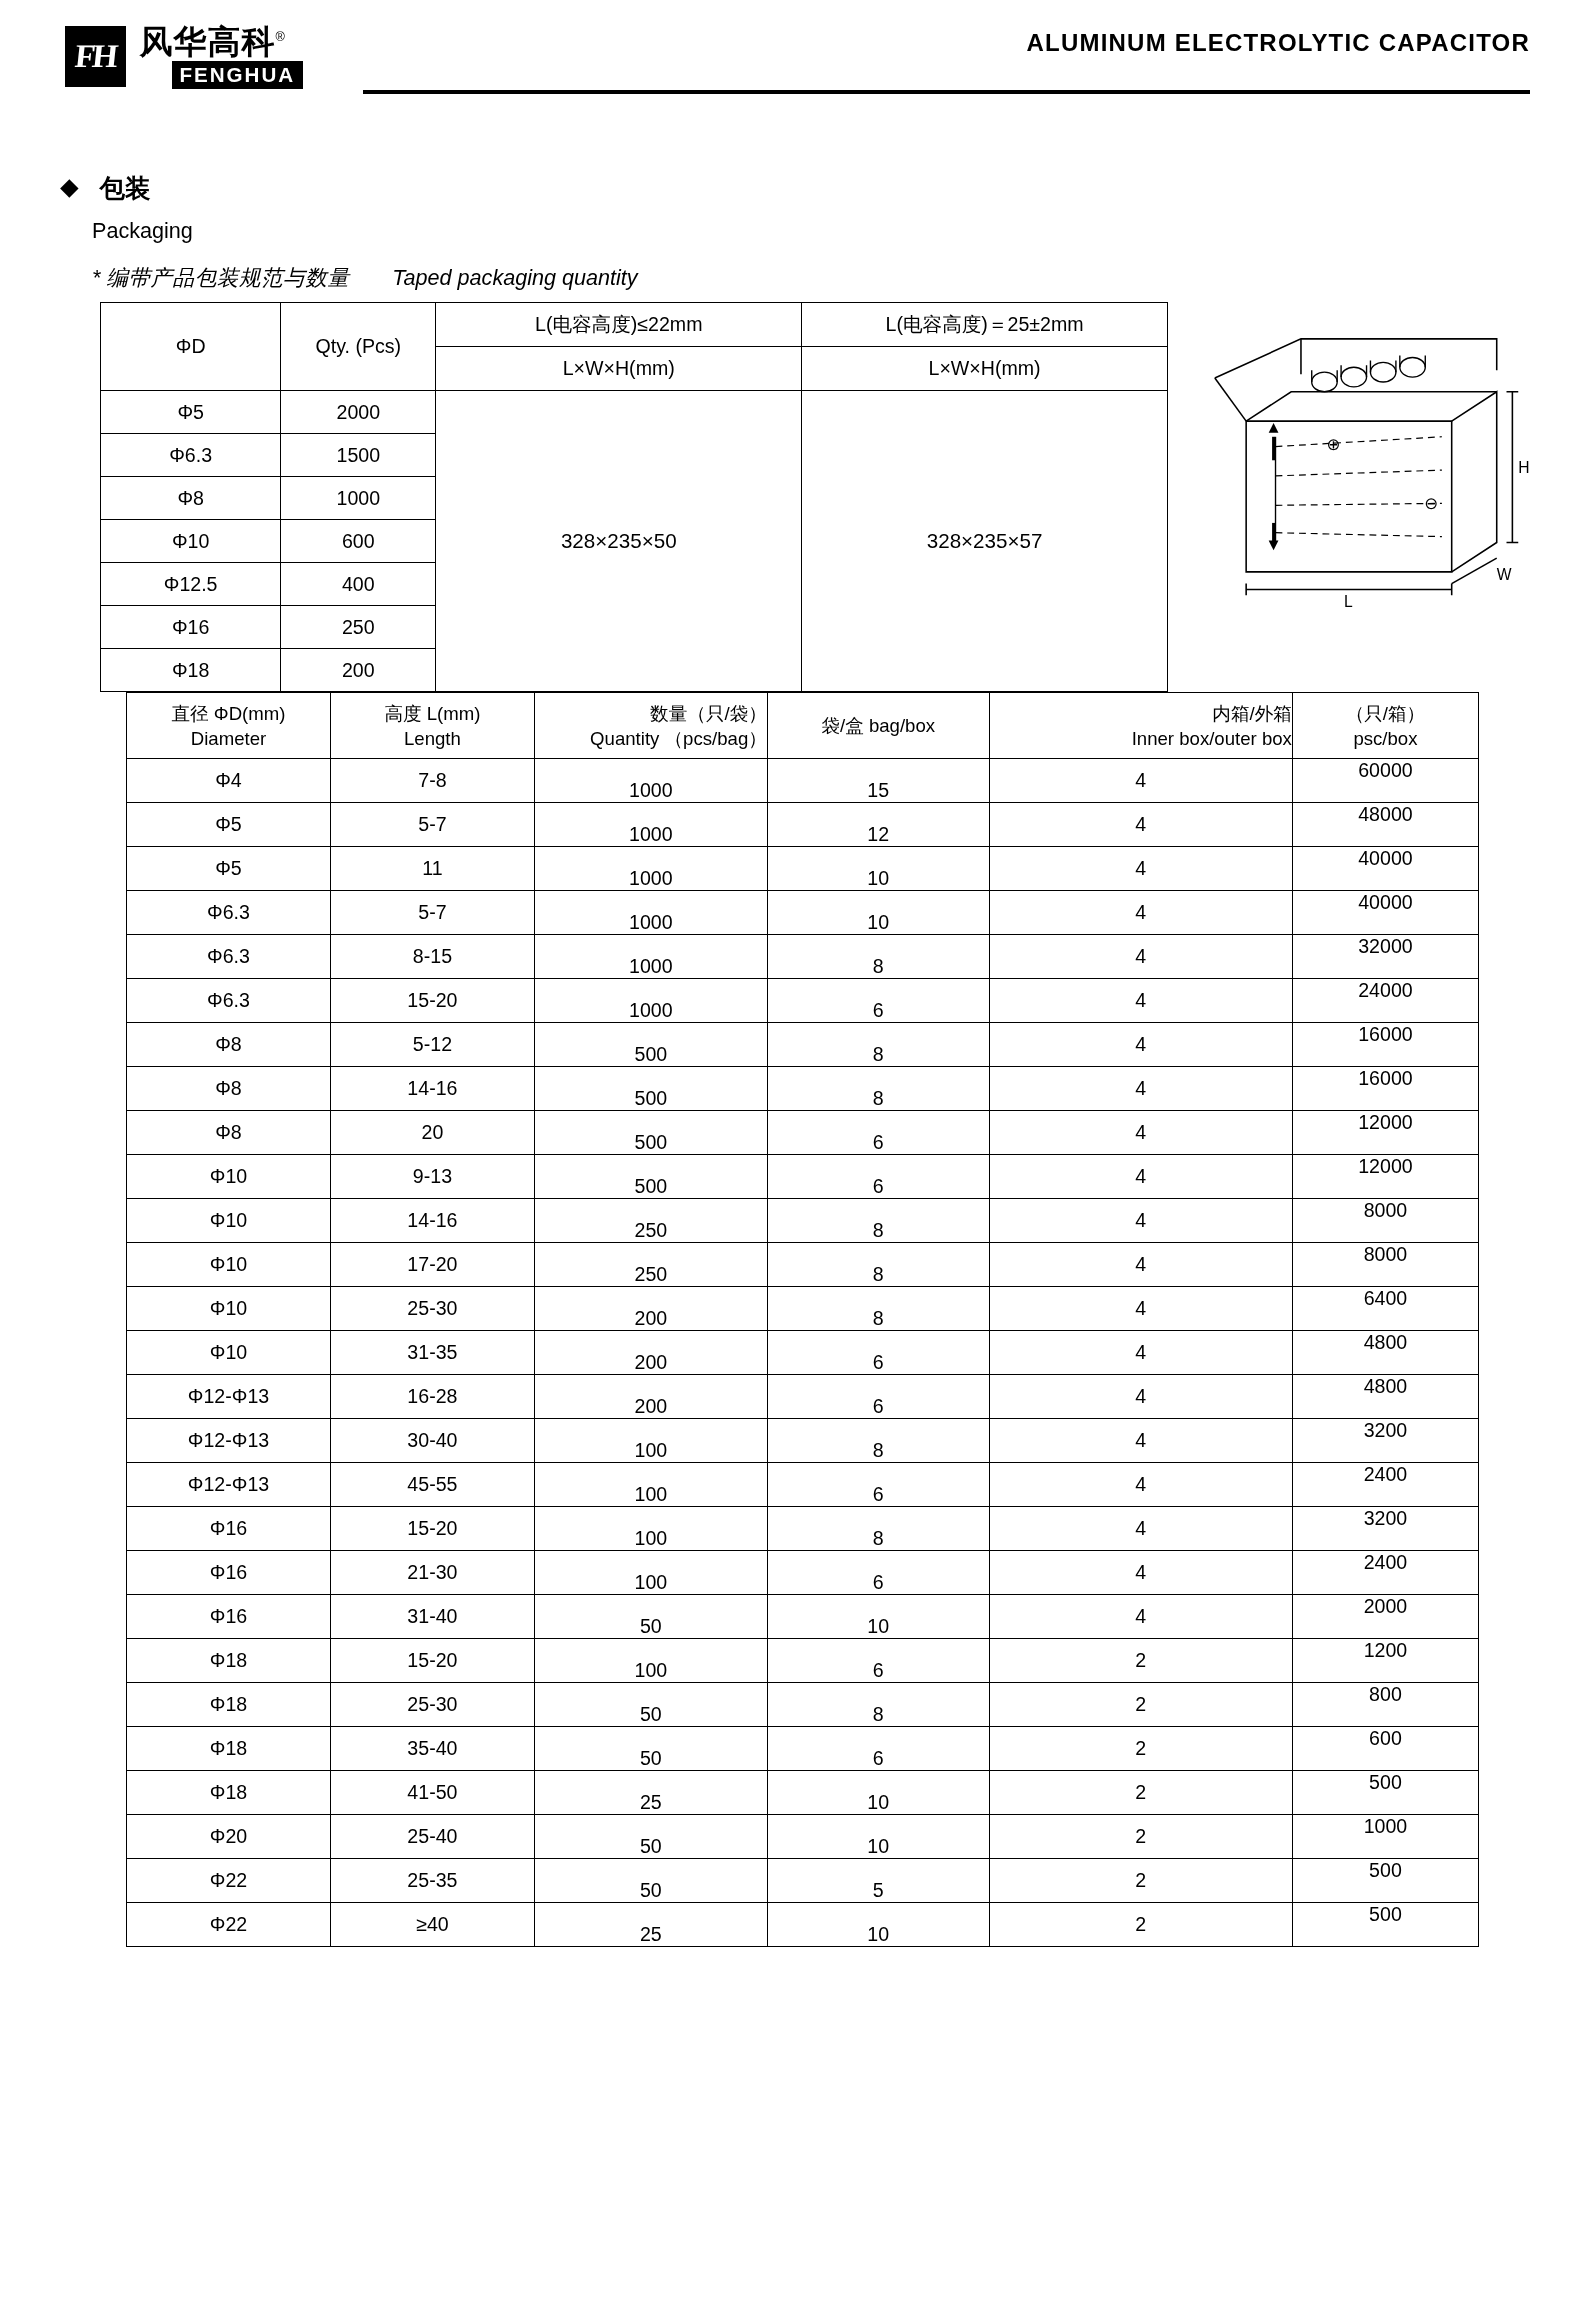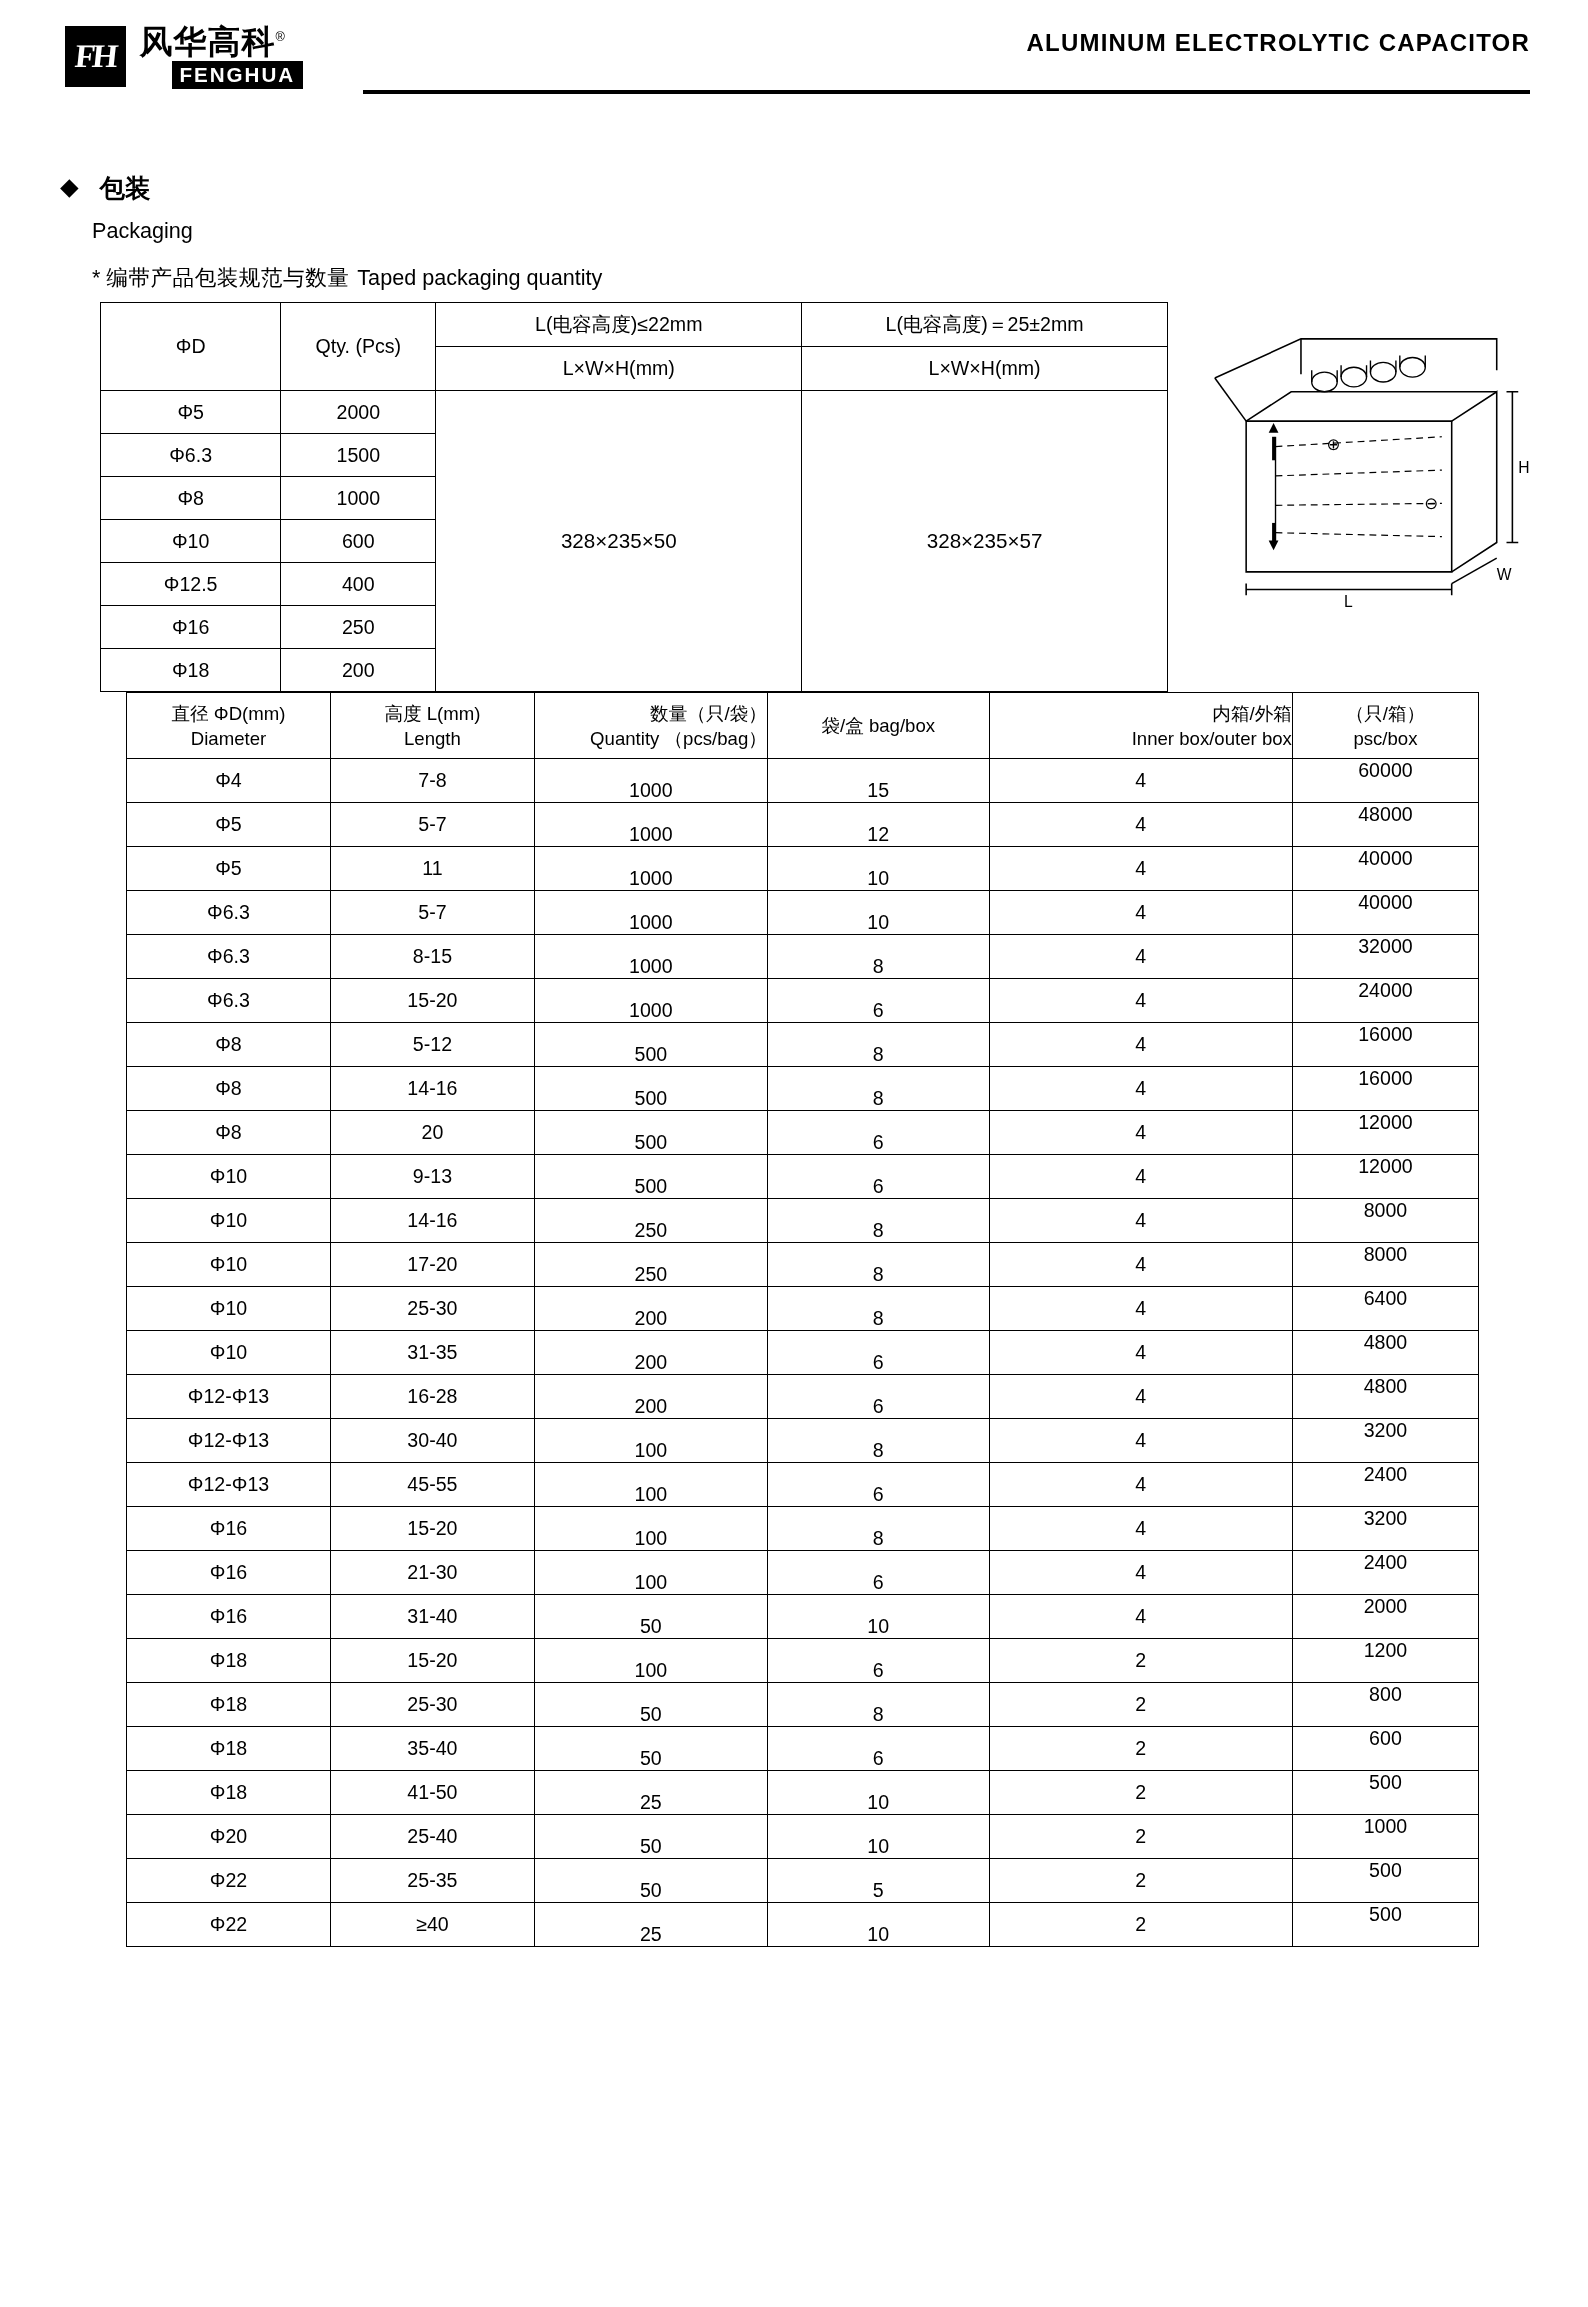--- a/index.html
+++ b/index.html
@@ -113,23 +113,24 @@
     transform: rotate(45deg);
     display: inline-block;
   }
   .sec-sub {
     font-size: 21.6px;
     margin: 11.8px 0 0 33px;
   }
   .sub-head {
     display: flex;
     align-items: baseline;
-    gap: 8px;
+    gap: 43px;
     margin: 19.6px 0 9.8px 33px;
     font-size: 21.6px;
+    font-style: italic;
   }
   .sub-head .star { margin-right: 5.9px; }
   .sub-head .cn { letter-spacing: 0.5px; }
 
   
   .taped-wrap {
     position: relative;
     display: flex;
     align-items: flex-start;
     gap: 39px;

